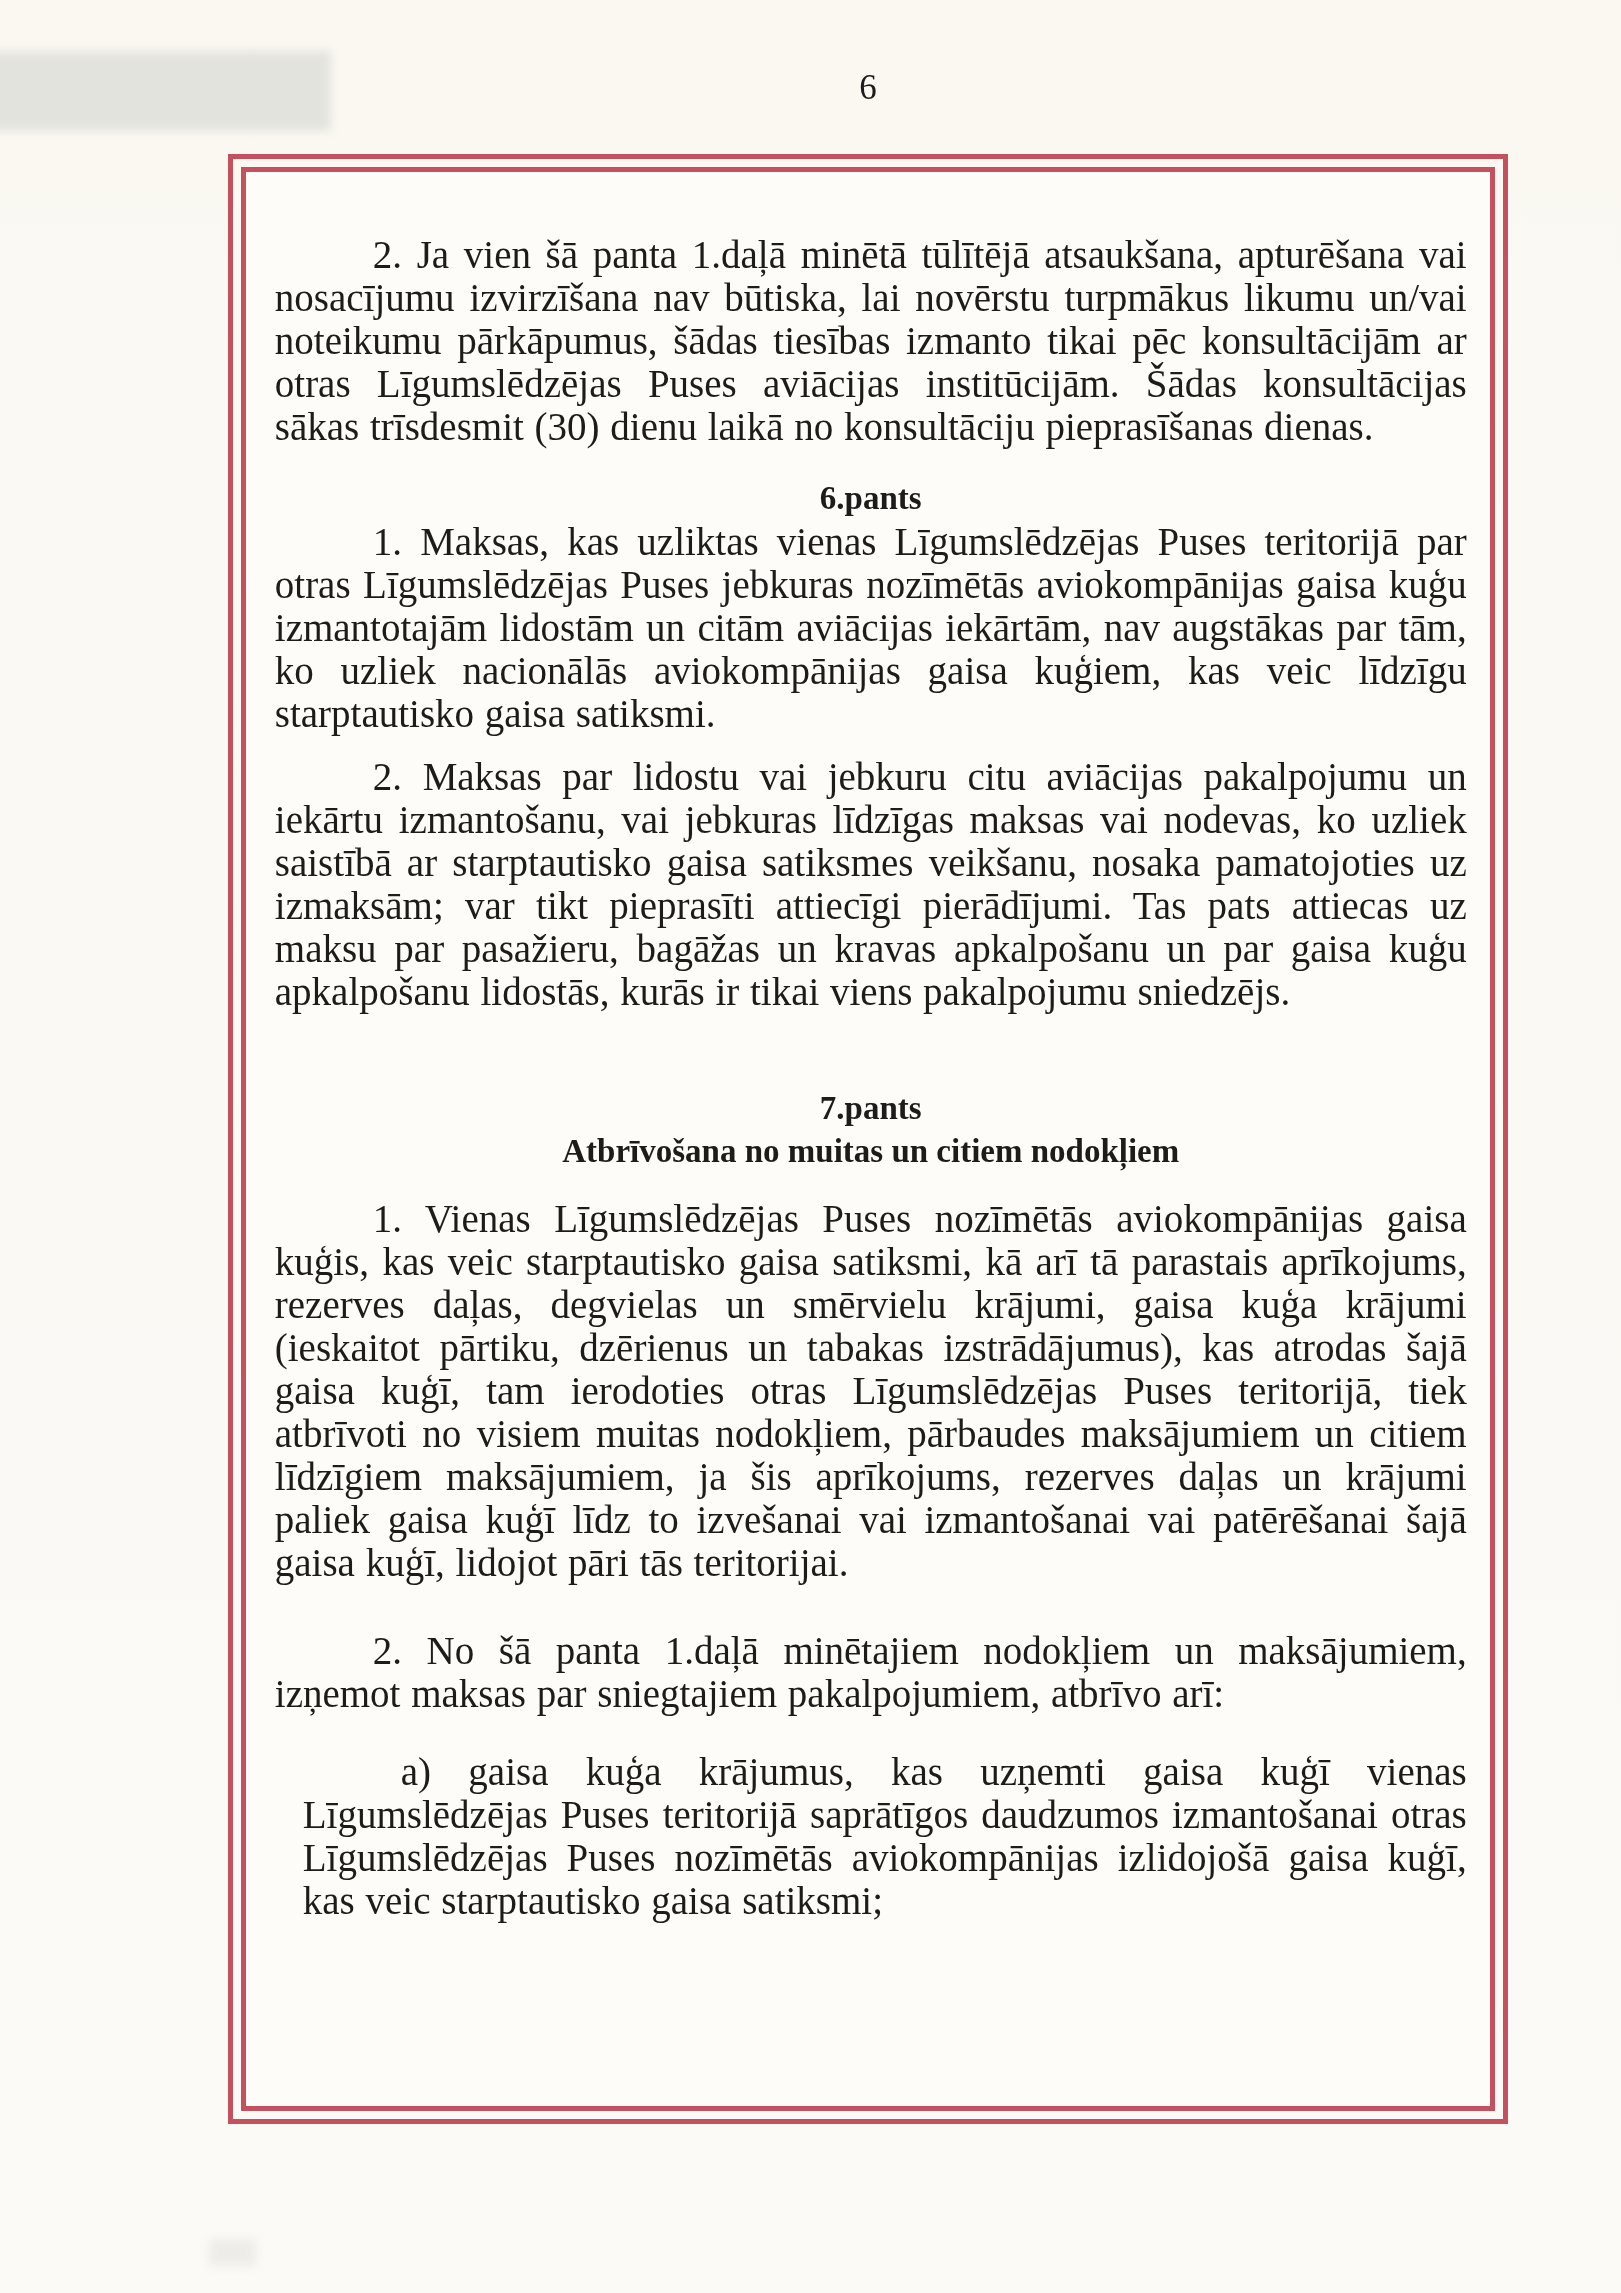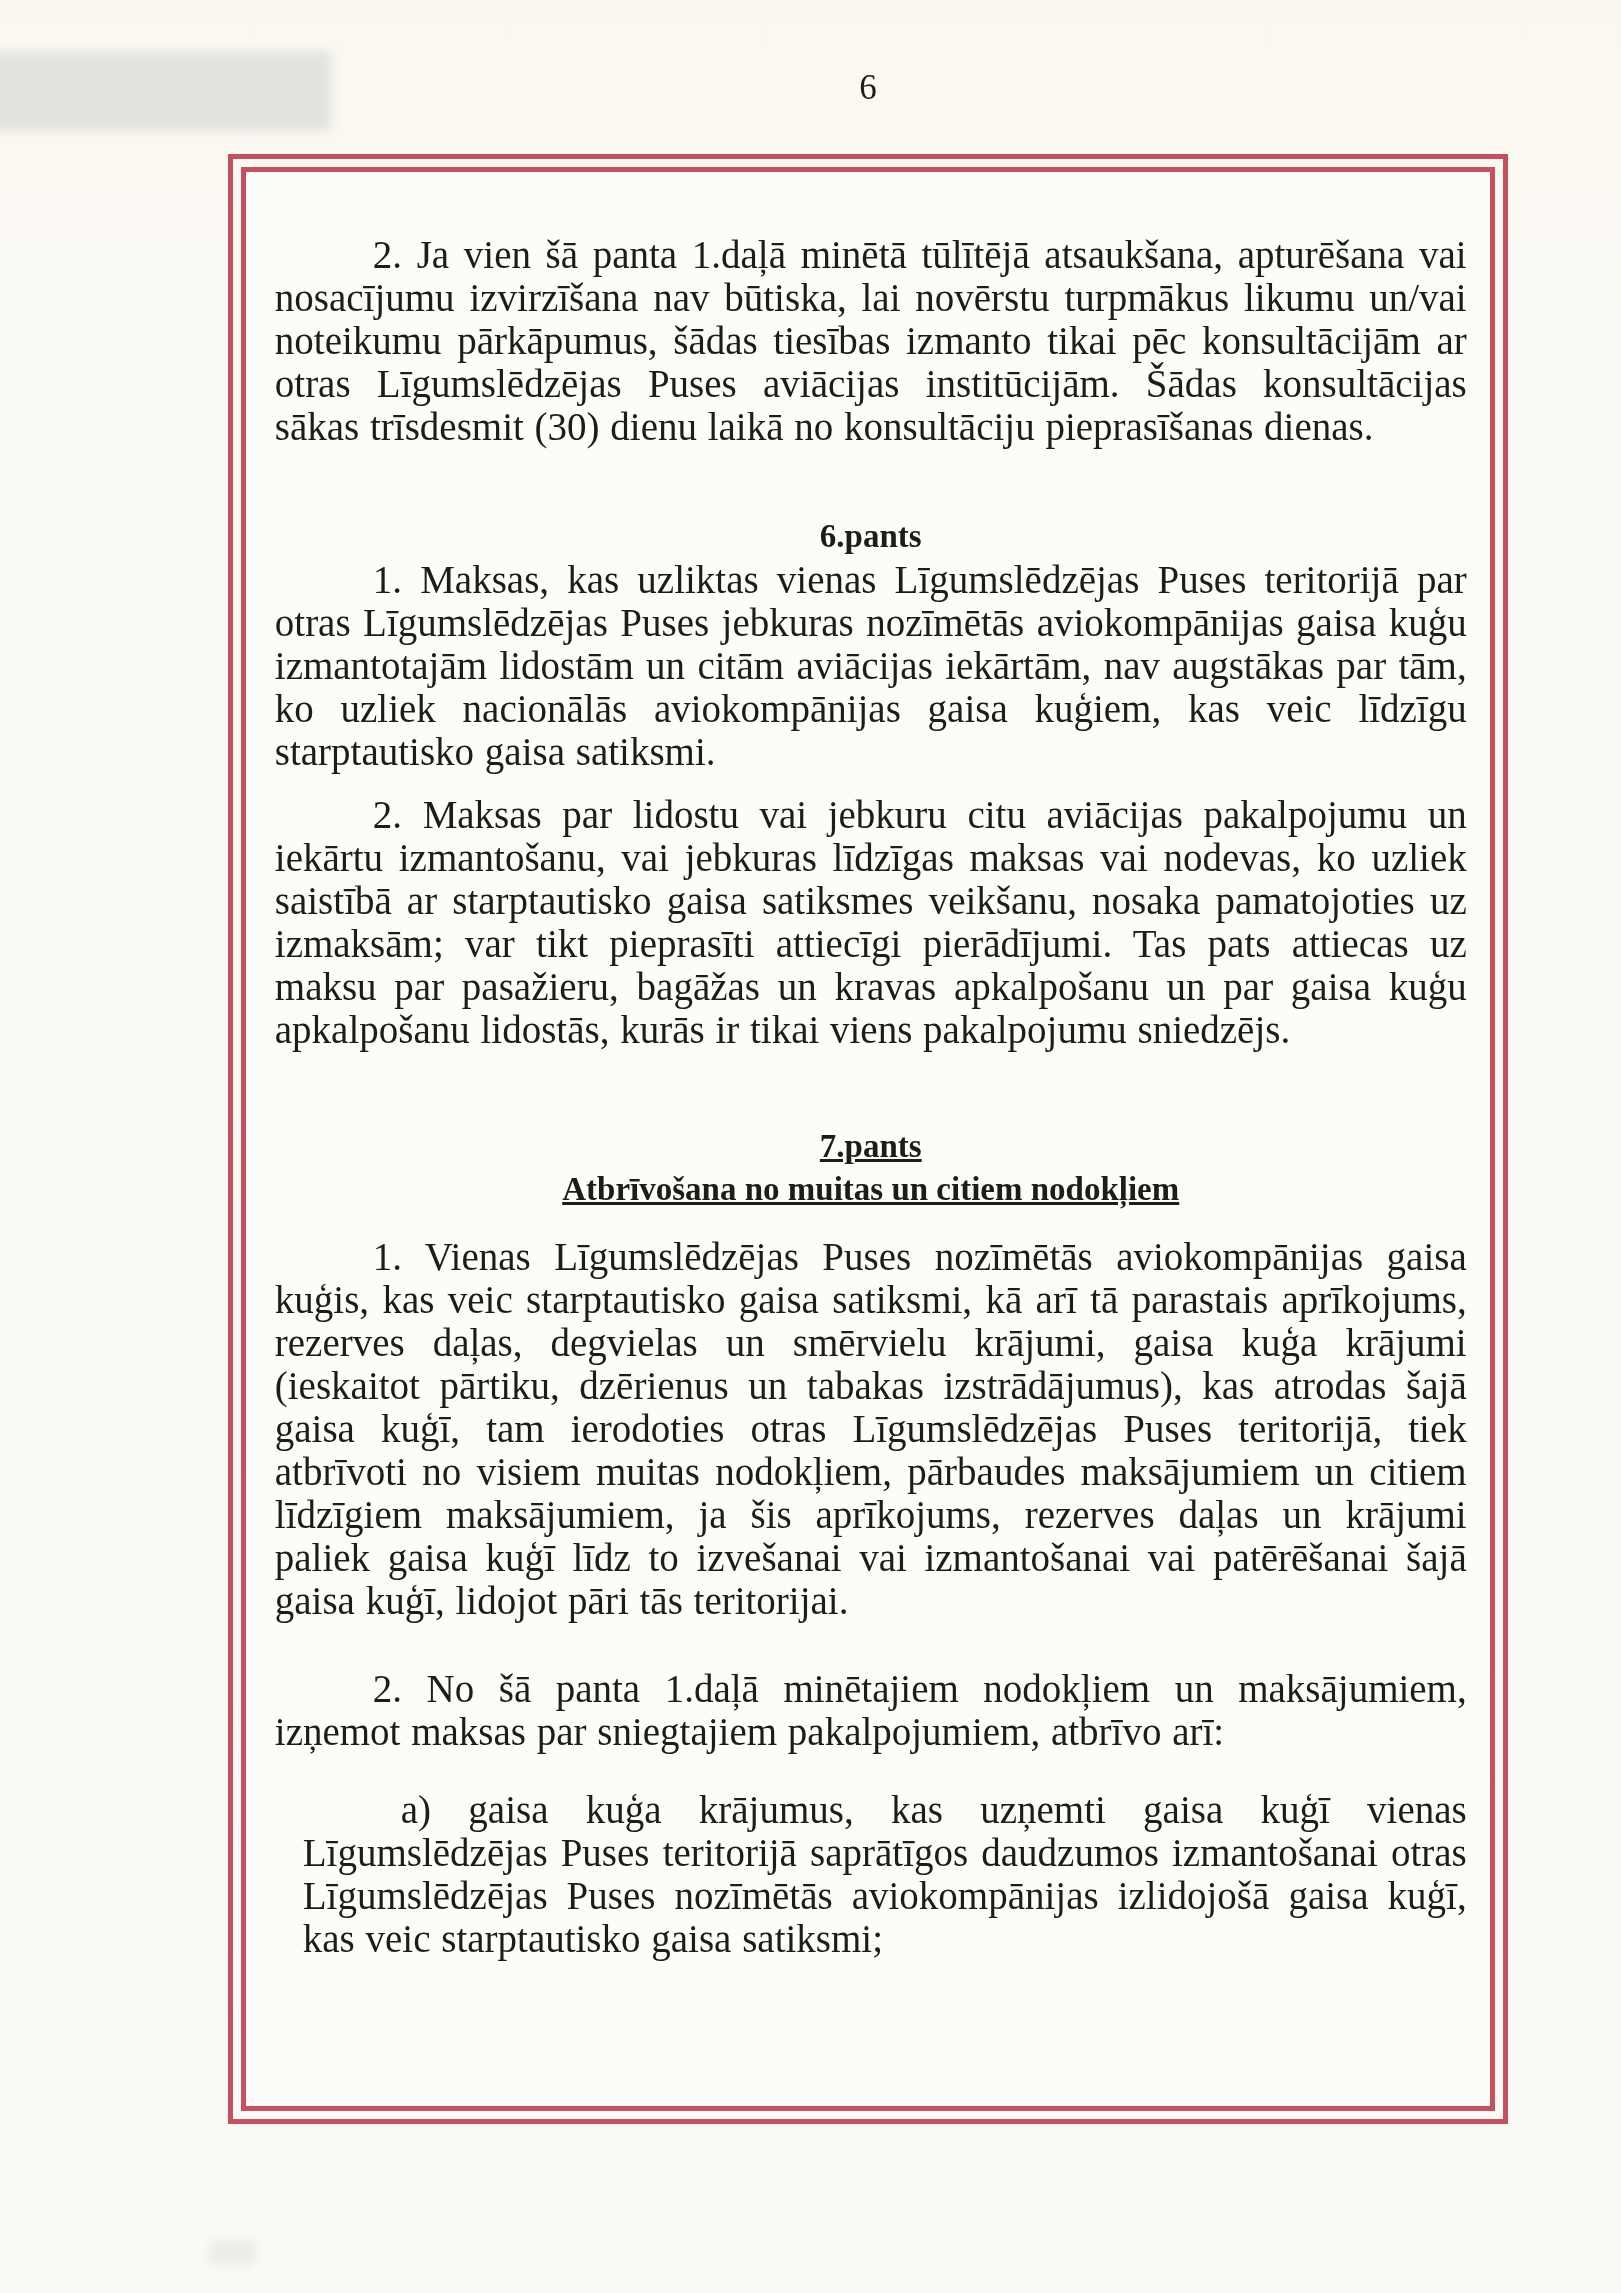--- a/index.html
+++ b/index.html
@@ -75,24 +75,24 @@
     word-spacing: 1px;
   }
   .heading {
     margin: 0;
     font-size: 33px;
     line-height: 43px;
     font-weight: 700;
     text-align: center;
   }
   .m-intro { margin-top: 61px; }
-  .m-h6    { margin-top: 67px; }
+  .m-h6    { margin-top: 29px; }
   .m-p61   { }
   .m-p62   { margin-top: 20px; }
-  .m-h7    { margin-top: 74px; text-decoration: underline; }
+  .m-h7    { margin-top: 74px; }
   .m-p71   { margin-top: 24.5px; }
   .m-p72   { margin-top: 45px; }
   .m-pa    { margin-top: 35px; margin-left: 28px; }
 </style>
 </head>
 <body>
 
 <div class="page">
 
   <div class="scan-smudge smudge-top-left"></div>

